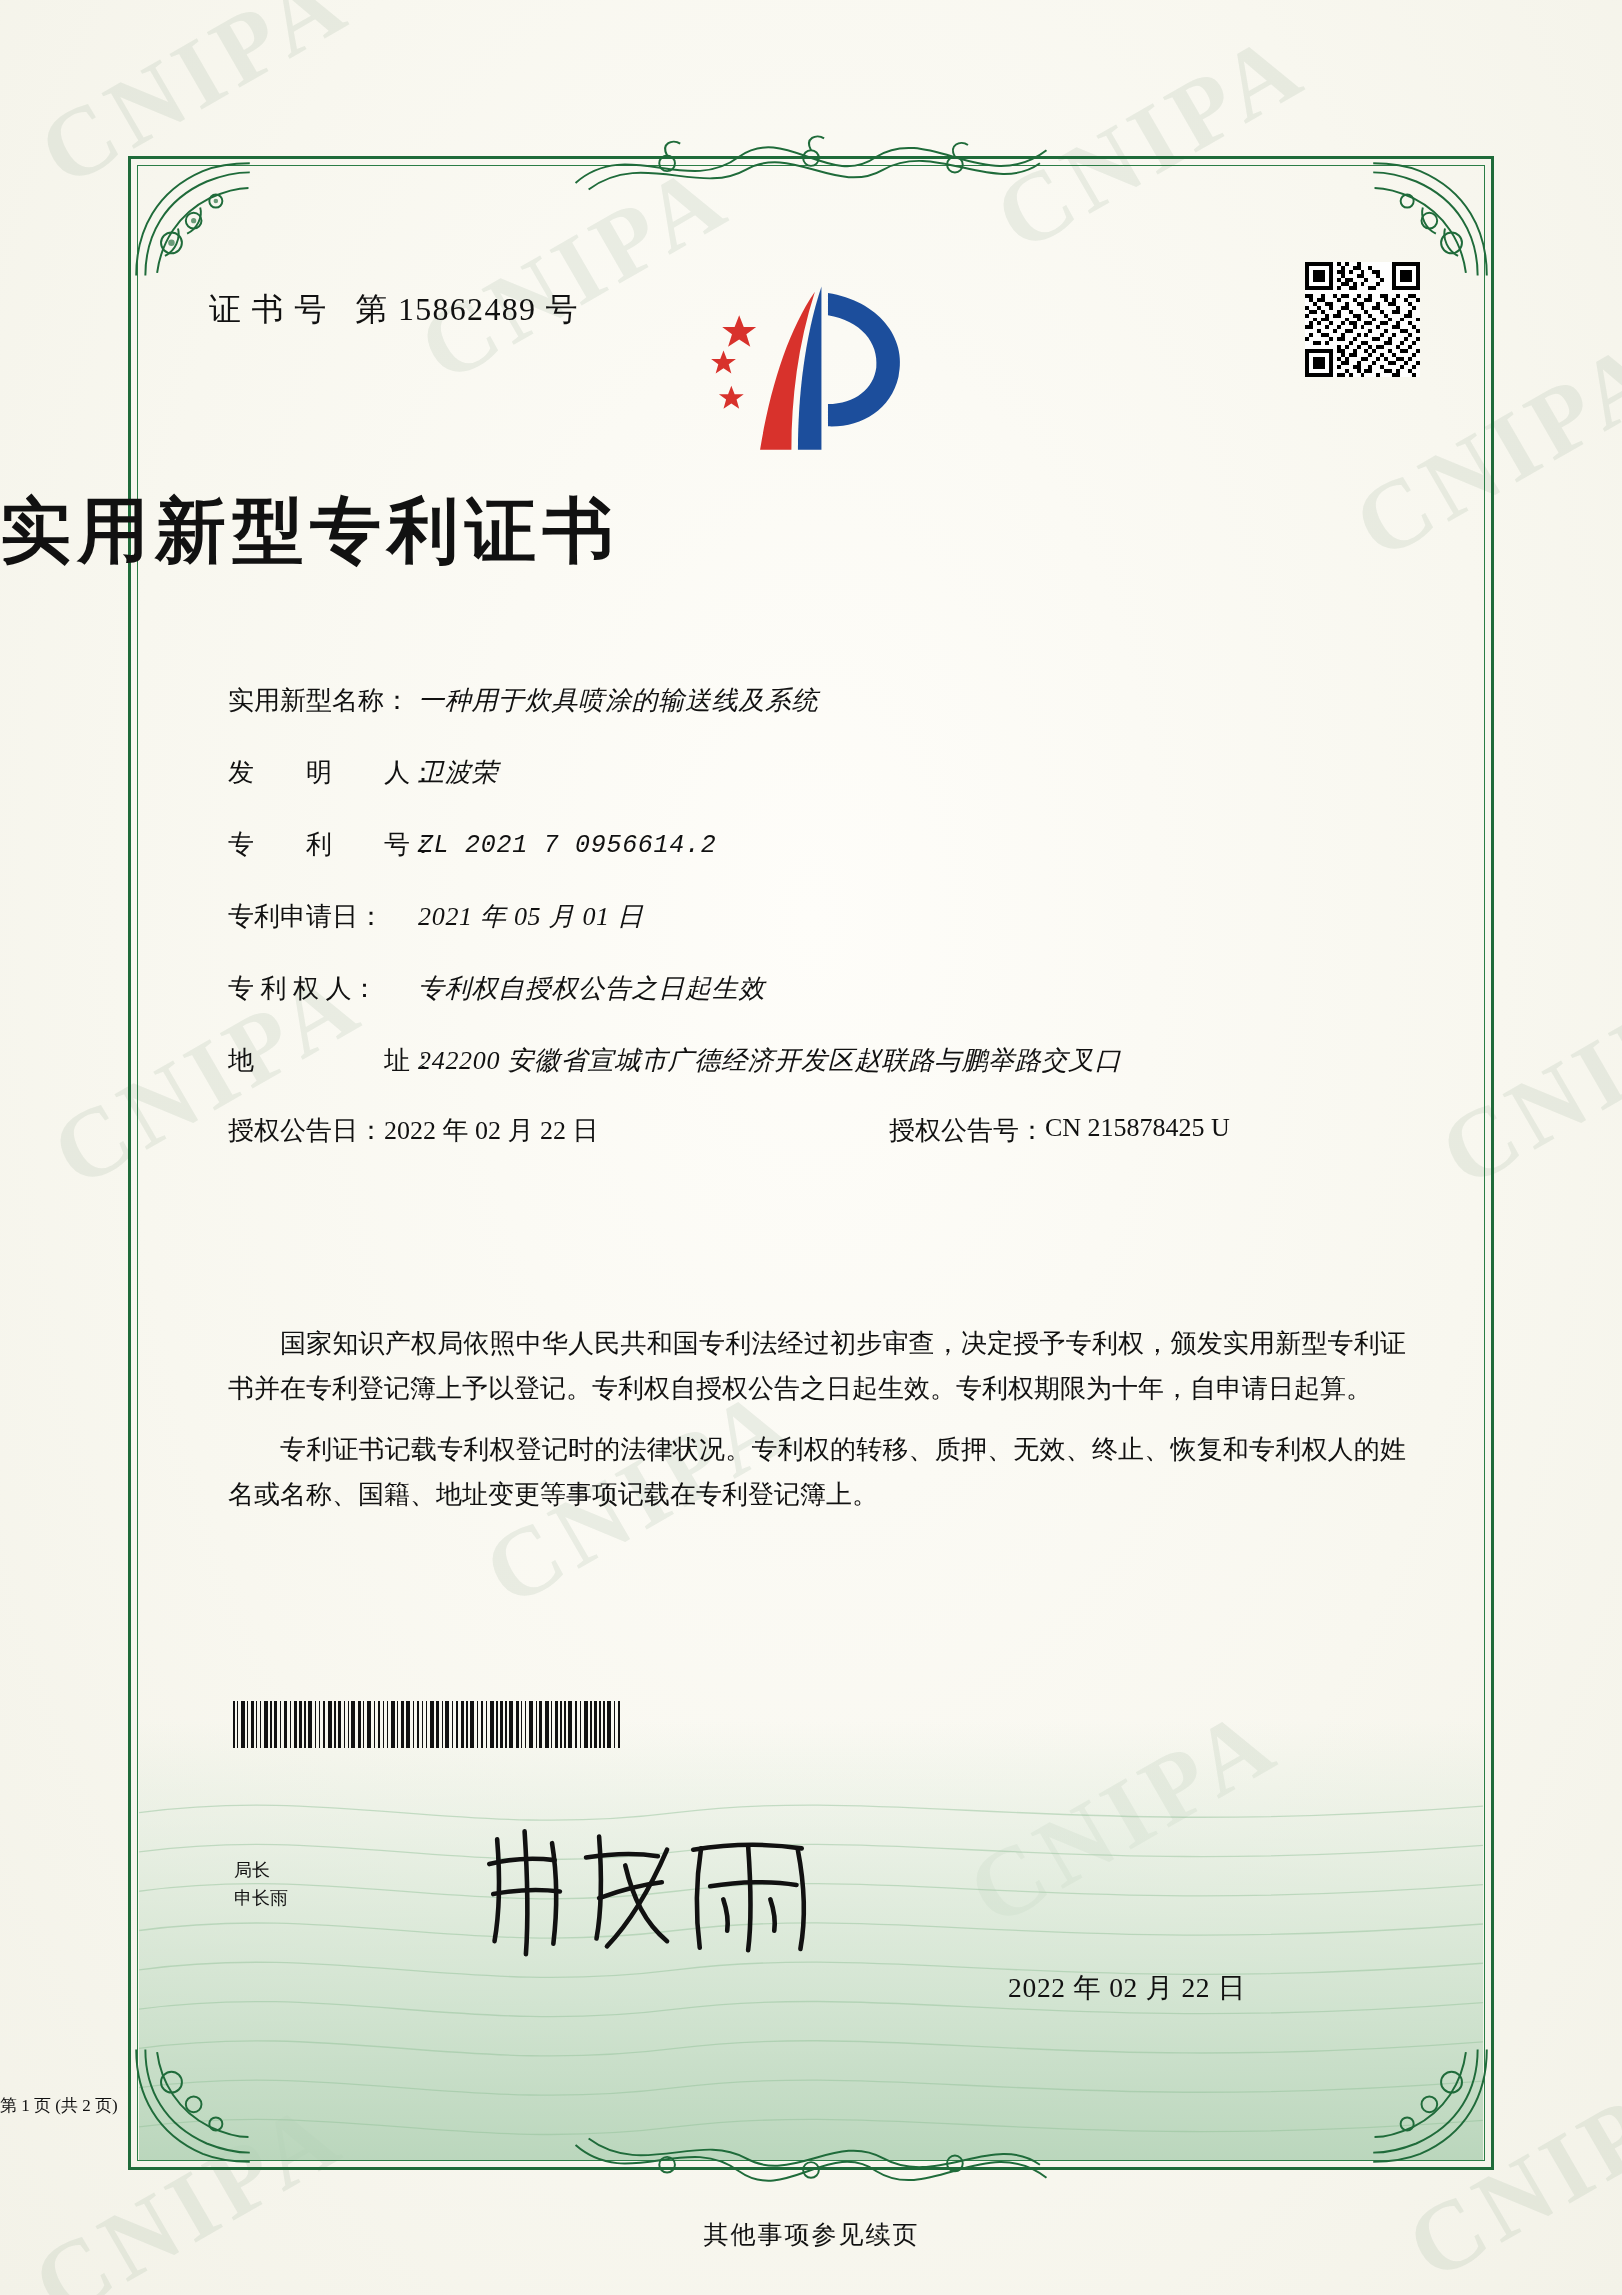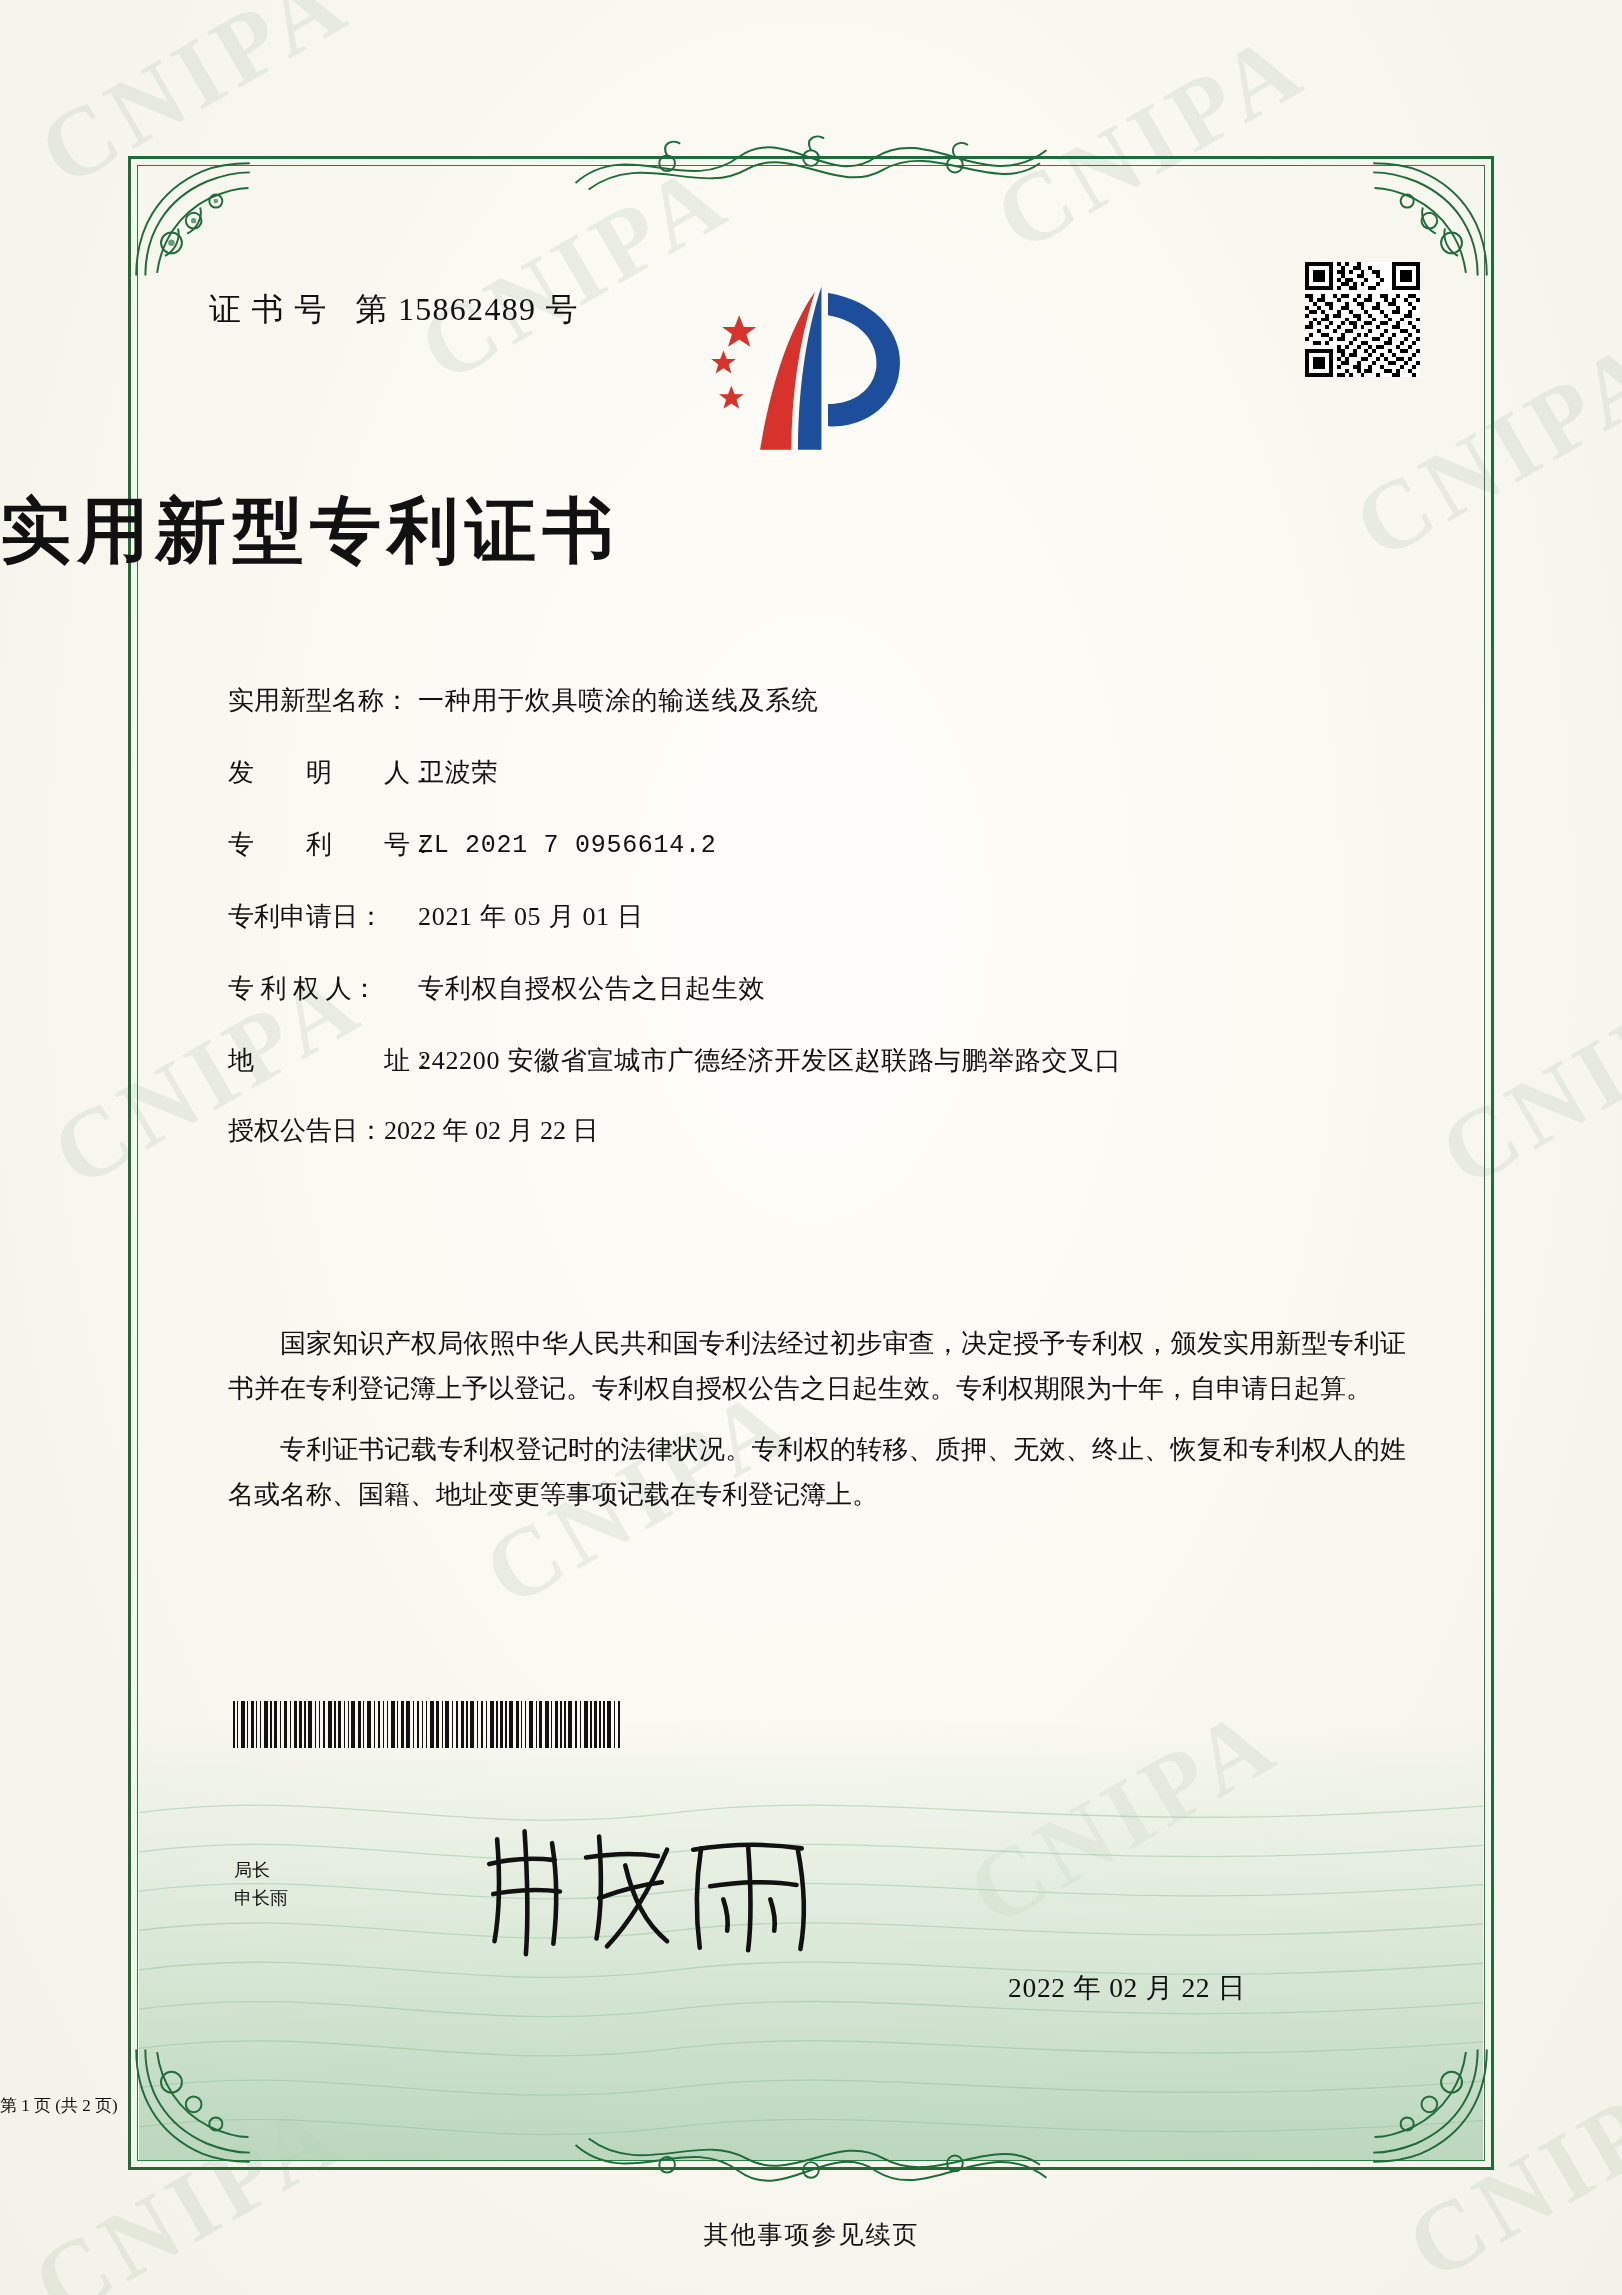--- a/index.html
+++ b/index.html
@@ -166,20 +166,21 @@
   }
   .field-label {
     width: 190px;
     flex: 0 0 190px;
     letter-spacing: 0px;
     white-space: nowrap;
   }
   .field-value {
     flex: 1;
     letter-spacing: 0.7px;
+    font-style: italic;
   }
   .mono-val {
     font-family: "Liberation Mono", "DejaVu Sans Mono", monospace;
     font-size: 25px;
     letter-spacing: 0.7px;
   }
   .two-col {
     display: flex;
     font-size: 26px;
     color: #111;
@@ -636,20 +637,24 @@
     <div class="field-row">
       <div class="field-label">地　　　　　址：</div>
       <div class="field-value">242200 安徽省宣城市广德经济开发区赵联路与鹏举路交叉口</div>
     </div>
 
     <div class="two-col">
       <div class="colA">
         <div class="lab">授权公告日：</div>
         <div class="val">2022 年 02 月 22 日</div>
       </div>
+      <div class="colB">
+        <div class="lab">授权公告号：</div>
+        <div class="val">CN 215878425 U</div>
+      </div>
     </div>
   </div>
 
   <div class="paras">
     <p>国家知识产权局依照中华人民共和国专利法经过初步审查，决定授予专利权，颁发实用新型专利证书并在专利登记簿上予以登记。专利权自授权公告之日起生效。专利权期限为十年，自申请日起算。</p>
     <p>专利证书记载专利权登记时的法律状况。专利权的转移、质押、无效、终止、恢复和专利权人的姓名或名称、国籍、地址变更等事项记载在专利登记簿上。</p>
   </div>
 
   <div class="barcode">
     <svg width="419" height="47" viewBox="0 0 640 72" shape-rendering="crispEdges">

